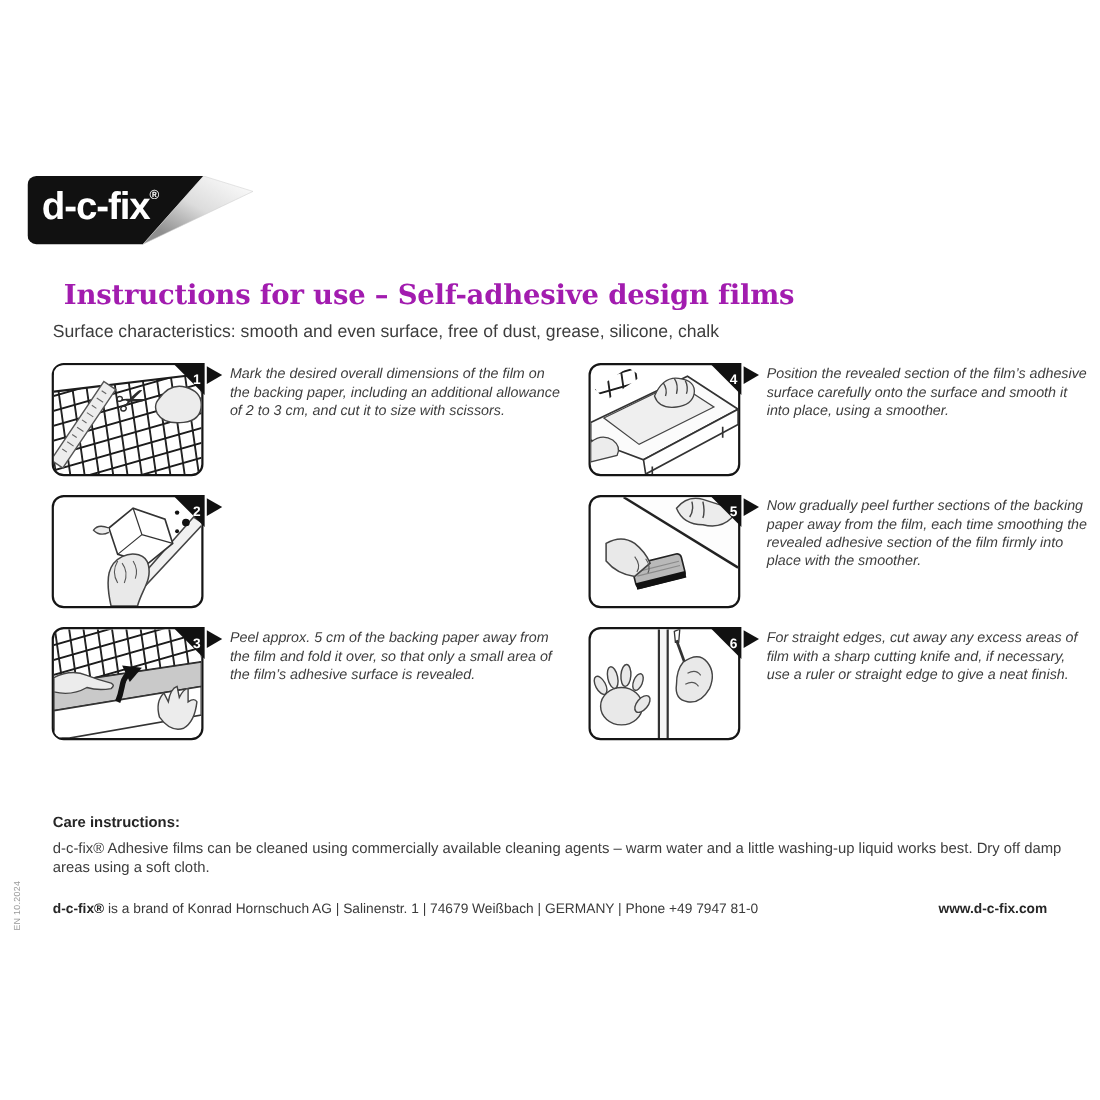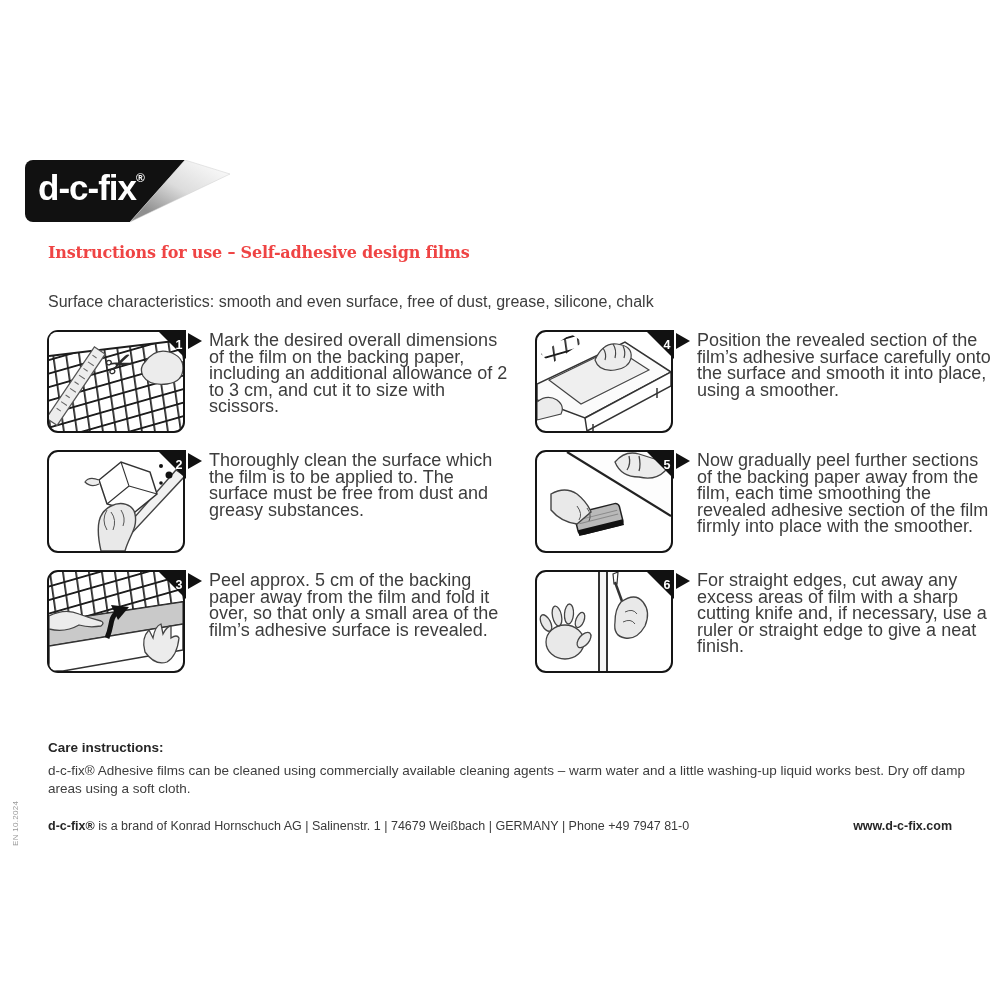--- a/index.html
+++ b/index.html
@@ -5,35 +5,35 @@
   html,body{margin:0;padding:0;background:#fff;}
   .page{position:relative;width:1000px;height:964px;background:#fff;overflow:hidden;
         font-family:"Liberation Sans",sans-serif;color:#3d3d3d;}
   
   .logo{position:absolute;left:25px;top:160px;width:210px;height:64px;}
   .logo svg{position:absolute;left:0;top:0;}
   .logo-text{position:absolute;left:13px;top:8px;color:#fff;font-weight:bold;
              font-size:35px;letter-spacing:-1px;font-family:"Liberation Sans",sans-serif;}
   .logo-reg{font-size:12px;vertical-align:18px;letter-spacing:0;}
   
-  .title{position:absolute;left:48px;top:243px;margin:0;font-family:"DejaVu Serif",serif;
-         font-weight:bold;font-size:16px;color:#ef4444;letter-spacing:-0.2px;}
+  .title{position:absolute;left:48px;top:243px;margin:10px;font-family:"DejaVu Serif",serif;
+         font-weight:bold;font-size:25px;color:#a21caf;letter-spacing:-0.2px;}
   .subtitle{position:absolute;left:48px;top:293px;margin:0;font-size:16px;color:#3d3d3d;}
   
   .steps{position:absolute;left:47px;top:330px;display:grid;
          grid-template-columns:488px 465px;grid-template-rows:repeat(3,120px);
          grid-auto-flow:column;}
   .step{display:flex;align-items:flex-start;}
   .illus-box{position:relative;width:134px;height:99px;border:2.5px solid #151515;
              border-radius:11px;background:#fff;flex:none;}
   .illus{position:absolute;left:0;top:0;width:134px;height:99px;border-radius:8px;}
   .badge{position:absolute;top:-2.5px;right:-19.5px;width:46px;height:30px;overflow:visible;}
   .badge text{font-family:"Liberation Sans",sans-serif;font-weight:bold;}
-  .step-text{margin:0;padding:2px 0 0 24px;width:300px;font-size:18px;
-             line-height:16.5px;color:#3d3d3d;}
+  .step-text{margin:0;padding:2px 0 0 24px;width:300px;font-size:13px;
+             line-height:16.5px;color:#3d3d3d;font-style:italic;}
   .col-right .step-text{width:295px;}
   
   .care{position:absolute;left:48px;top:740px;width:924px;}
   .care h2{margin:0;font-size:13.5px;font-weight:bold;color:#262626;}
   .care p{margin:7px 0 16px 0;font-size:13.5px;line-height:18px;color:#3d3d3d;}
   
   .footer{position:absolute;left:48px;right:48px;top:819px;display:flex;
           justify-content:space-between;font-size:12.5px;color:#3a3a3a;gap:12px;}
   .footer .b{font-weight:bold;color:#262626;}
   .edition{position:absolute;left:11px;top:846px;transform:rotate(-90deg);
@@ -108,21 +108,20 @@
           </g>
           <path d="M52,99 C46,72 50,60 62,54 c10,-5 22,-2 24,8 c3,14 -6,22 -10,37 Z" fill="#e9e9e9" stroke="#444" stroke-width="1.4"></path>
           <path d="M62,60 q6,8 2,18 M72,58 q5,8 2,16 M58,58 q-6,10 0,20" stroke="#555" stroke-width="1" fill="none"></path>
         </svg>
         <svg class="badge" viewBox="0 0 46 30">
           <polygon points="0,0 29,0 29,29" fill="#111"></polygon>
           <polygon points="31,3 45,11 31,19" fill="#111"></polygon>
           <text x="22" y="19" font-size="12.5" fill="#fff" text-anchor="middle">2</text>
         </svg>
       </div>
-      <p class="step-text">Thoroughly clean the surface which the film is to be applied to. The surface must be free from dust and greasy substances.</p>
     </div>
 
     <div class="step col-left">
       <div class="illus-box">
         <svg class="illus" viewBox="0 0 134 99">
           <polygon points="0,0 134,0 134,30 0,50" fill="url(#gp)"></polygon>
           <path d="M0,50 134,30" stroke="#1c1c1c" stroke-width="2"></path>
           <polygon points="0,50 134,30 134,52 0,74" fill="#c9c9c9" stroke="#333" stroke-width="1.2"></polygon>
           <polygon points="0,74 134,52 134,78 14,99 0,99" fill="#fff" stroke="#333" stroke-width="1.5"></polygon>
           <path d="M58,66 C64,52 60,48 68,40" fill="none" stroke="#111" stroke-width="5"></path>

